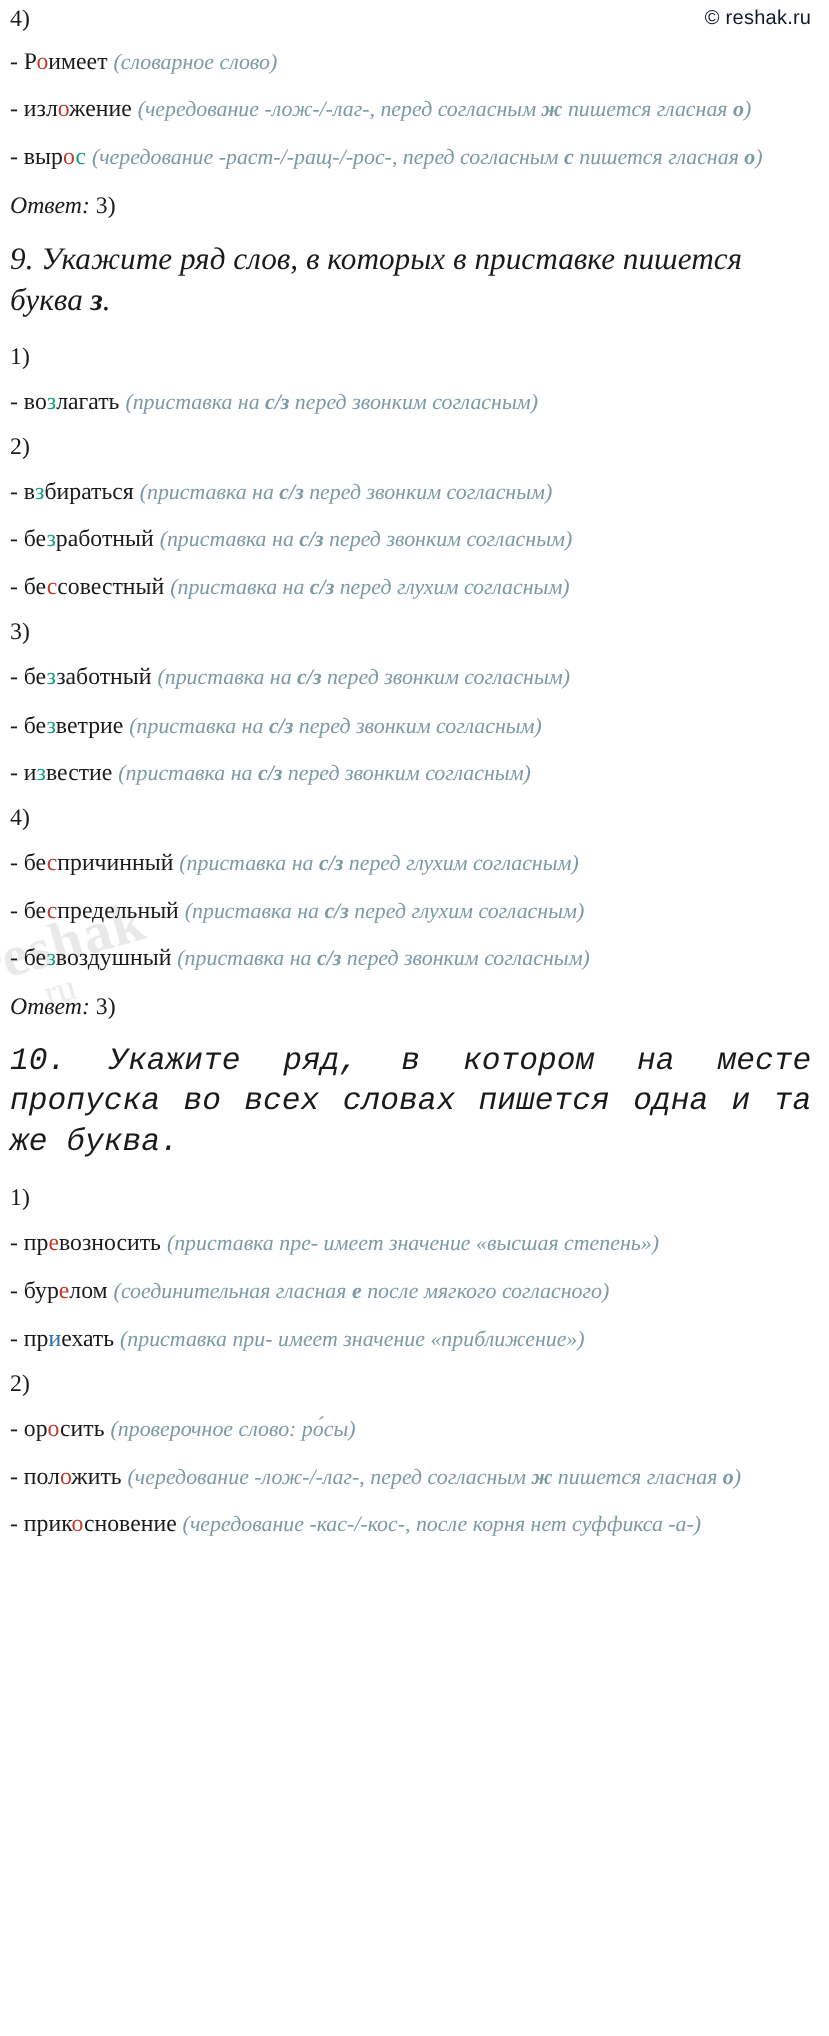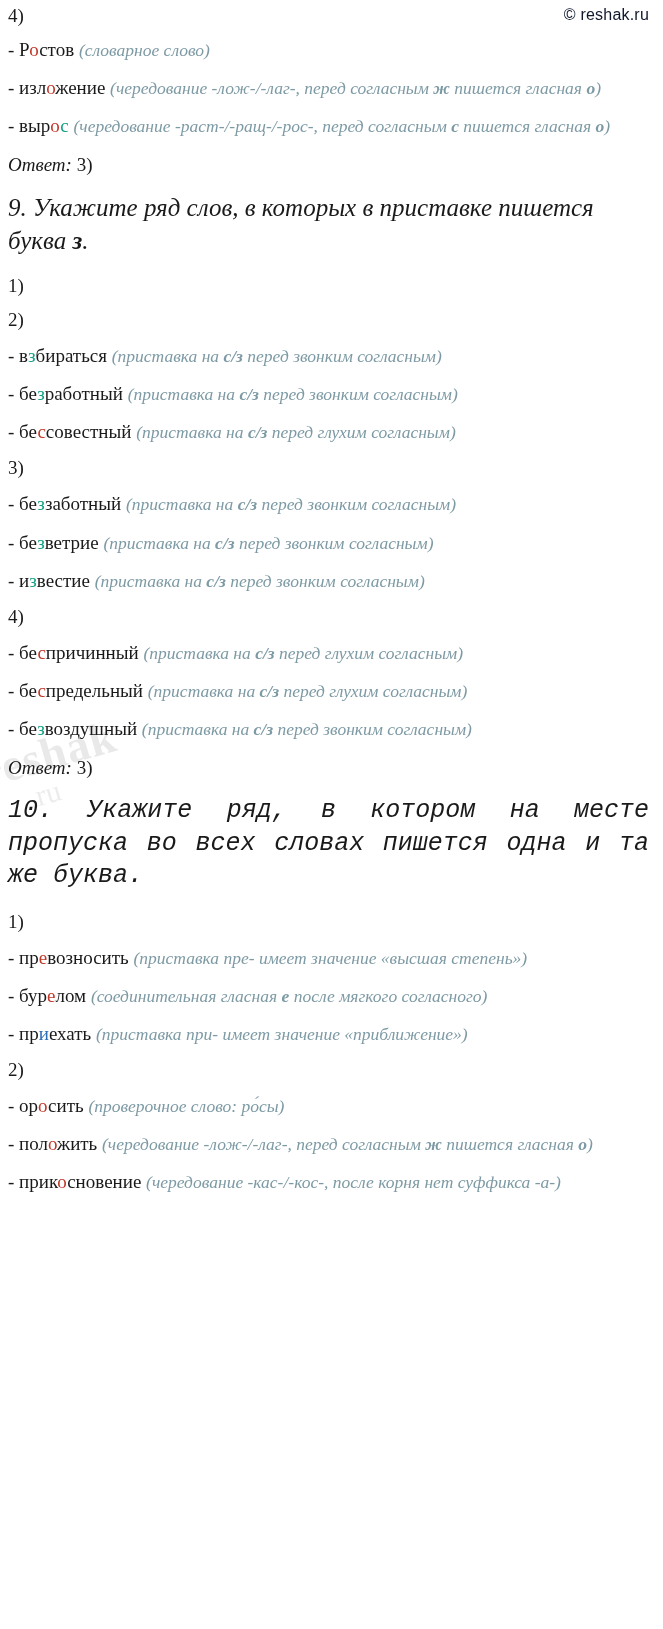--- a/index.html
+++ b/index.html
@@ -119,26 +119,27 @@
     <div class="wm-sub">.ru</div>
   </div>
 
   <div class="content">
     <div class="topbar">
       <div class="num">4)</div>
       <div class="brand">© reshak.ru</div>
     </div>
 
     <div id="body-blocks">
-        <div class="line"><span>- </span><span><span>Р</span><span class="hl-red">о</span><span>стов</span></span> <span class="note">(словарное слово)</span></div>
+        <div class="line"><span>- </span><span><span>Р</span><span class="hl-red">о</span><span>имеет</span></span> <span class="note">(словарное слово)</span></div>
         <div class="line"><span>- </span><span><span>изл</span><span class="hl-red">о</span><span>жение</span></span> <span class="note"><span>(чередование -лож-/-лаг-, перед согласным </span><b>ж</b><span> пишется гласная </span><b>о</b><span>)</span></span></div>
         <div class="line"><span>- </span><span><span>выр</span><span class="hl-red">о</span><span class="hl-green">с</span></span> <span class="note"><span>(чередование -раст-/-ращ-/-рос-, перед согласным </span><b>с</b><span> пишется гласная </span><b>о</b><span>)</span></span></div>
         <div class="answer"><span>Ответ: </span><span class="val">3)</span></div>
         <div class="qhead"><span>9. Укажите ряд слов, в которых в приставке пишется буква </span><b>з</b><span>.</span></div>
         <div class="label">1)</div>
+        <div class="line"><span>- </span><span><span>во</span><span class="hl-green">з</span><span>лагать</span></span> <span class="note"><span>(приставка на </span><b>с/з</b><span> перед звонким согласным)</span></span></div>
         <div class="label">2)</div>
         <div class="line"><span>- </span><span><span>в</span><span class="hl-green">з</span><span>бираться</span></span> <span class="note"><span>(приставка на </span><b>с/з</b><span> перед звонким согласным)</span></span></div>
         <div class="line"><span>- </span><span><span>бе</span><span class="hl-green">з</span><span>работный</span></span> <span class="note"><span>(приставка на </span><b>с/з</b><span> перед звонким согласным)</span></span></div>
         <div class="line"><span>- </span><span><span>бе</span><span class="hl-red">с</span><span>совестный</span></span> <span class="note"><span>(приставка на </span><b>с/з</b><span> перед глухим согласным)</span></span></div>
         <div class="label">3)</div>
         <div class="line"><span>- </span><span><span>бе</span><span class="hl-green">з</span><span>заботный</span></span> <span class="note"><span>(приставка на </span><b>с/з</b><span> перед звонким согласным)</span></span></div>
         <div class="line"><span>- </span><span><span>бе</span><span class="hl-green">з</span><span>ветрие</span></span> <span class="note"><span>(приставка на </span><b>с/з</b><span> перед звонким согласным)</span></span></div>
         <div class="line"><span>- </span><span><span>и</span><span class="hl-green">з</span><span>вестие</span></span> <span class="note"><span>(приставка на </span><b>с/з</b><span> перед звонким согласным)</span></span></div>
         <div class="label">4)</div>
         <div class="line"><span>- </span><span><span>бе</span><span class="hl-red">с</span><span>причинный</span></span> <span class="note"><span>(приставка на </span><b>с/з</b><span> перед глухим согласным)</span></span></div>

